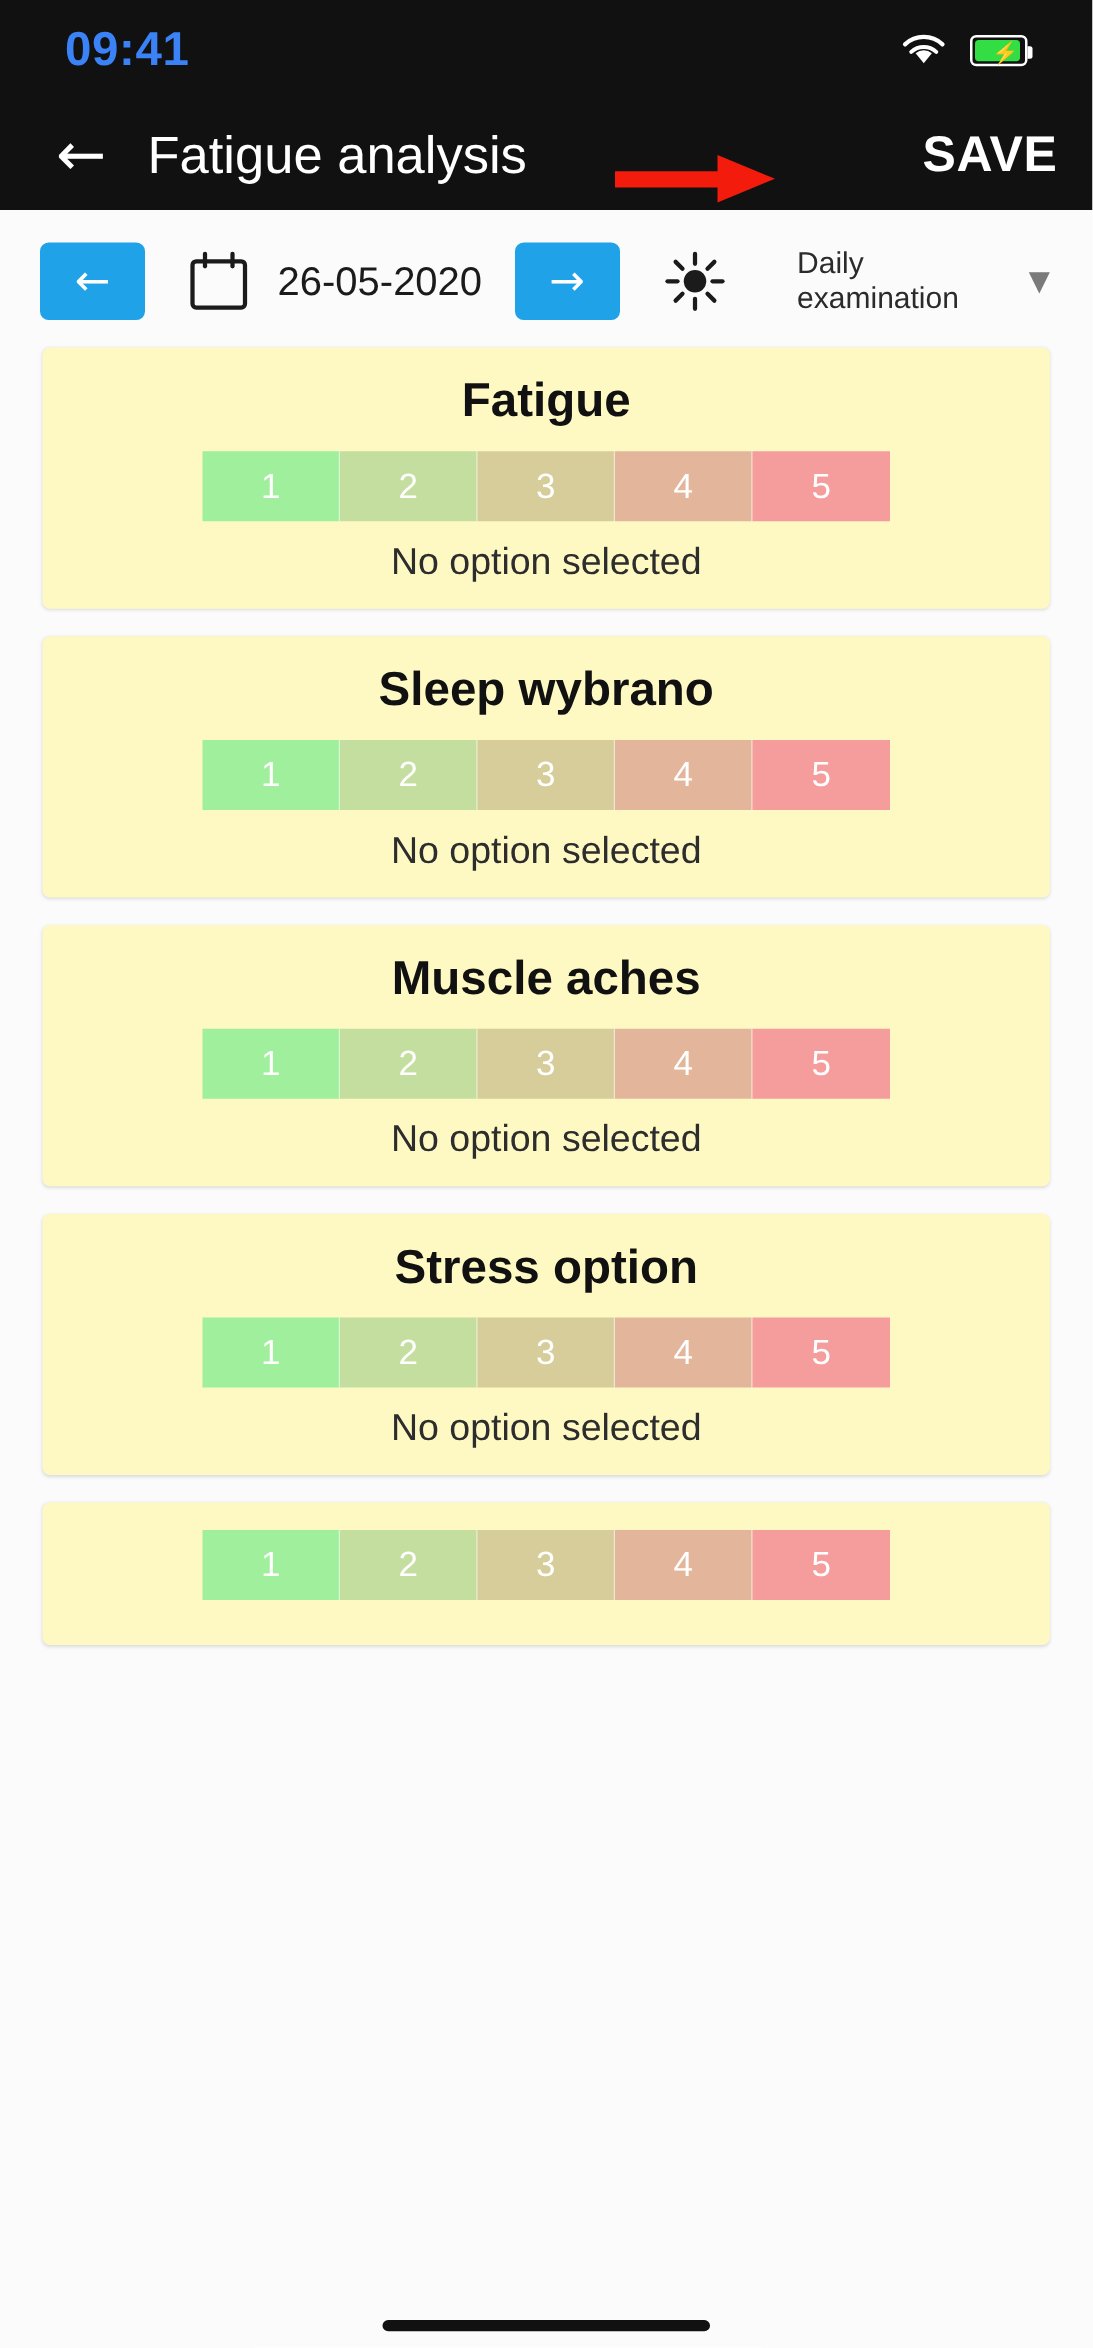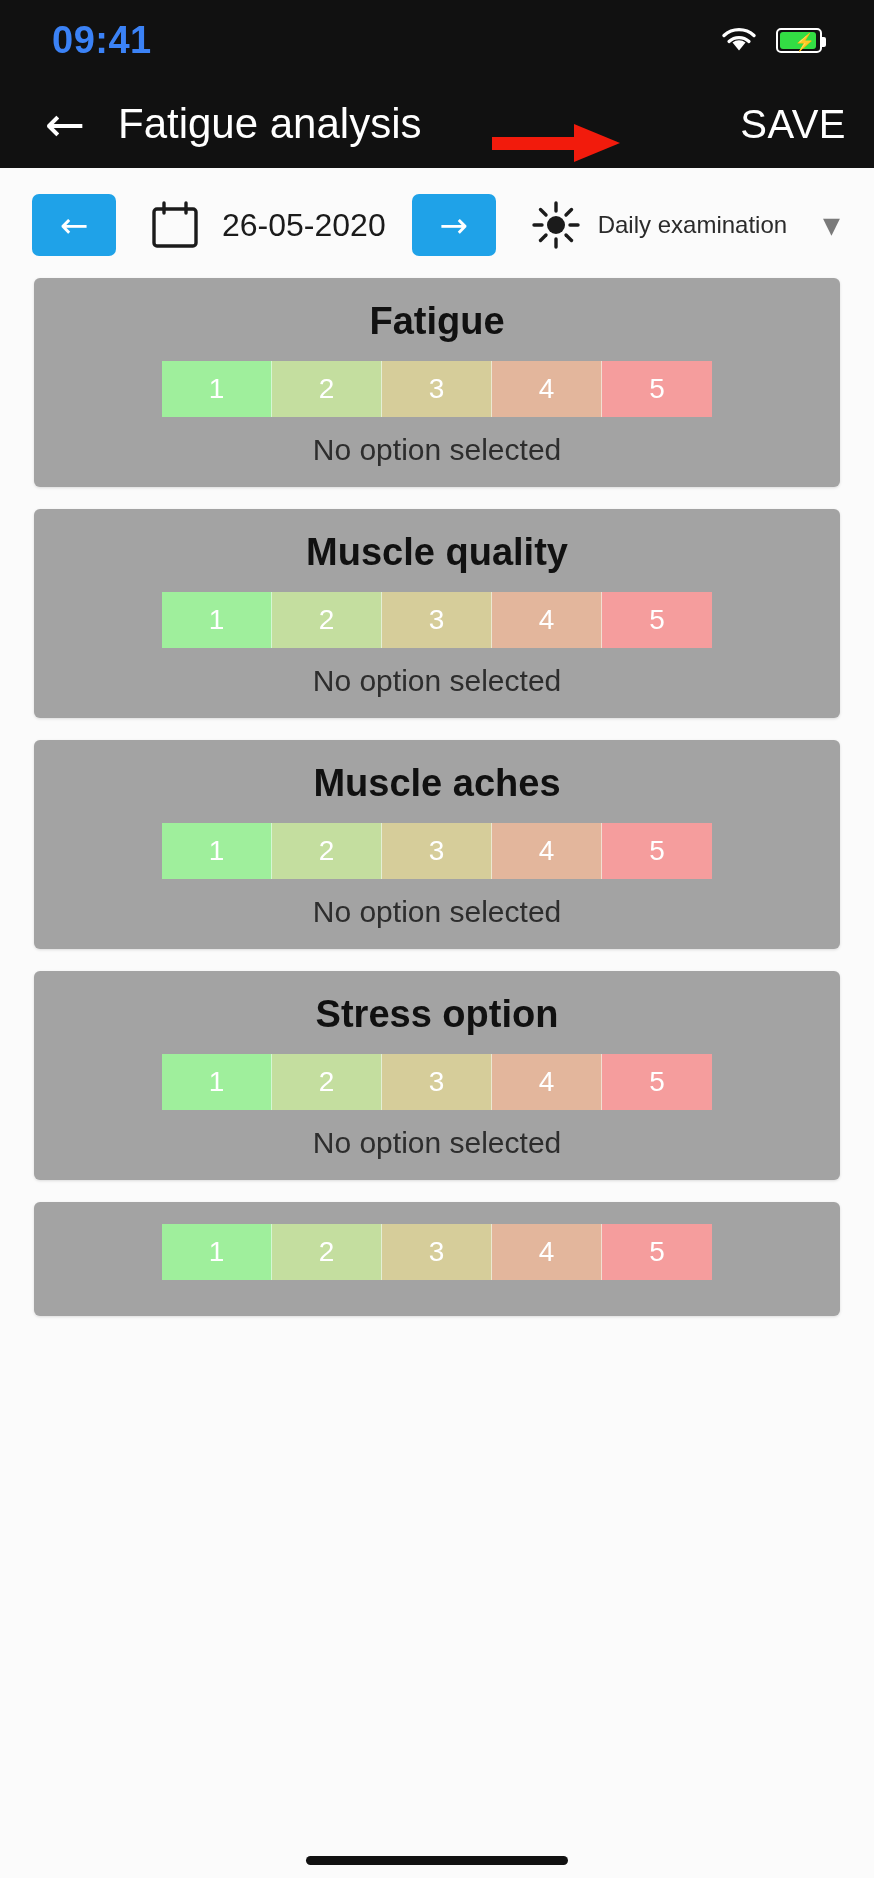--- a/index.html
+++ b/index.html
@@ -96,21 +96,21 @@
   .appbar-title {
     color: #ffffff;
     font-size: 42px;
     font-weight: normal;
     margin-left: 24px;
     white-space: nowrap;
   }
   .save-btn {
     color: #ffffff;
     font-size: 40px;
-    font-weight: normal;
+    font-weight: bold;
     margin-left: auto;
     letter-spacing: 0.5px;
   }
   
   .annot-arrow {
     position: absolute;
     left: 492px;
     top: 42px;
     width: 128px;
     height: 42px;
@@ -154,40 +154,41 @@
     color: #1b1b1b;
     margin-left: 22px;
     margin-right: 26px;
     white-space: nowrap;
   }
   .mode-wrap {
     display: flex;
     align-items: center;
     margin-left: 34px;
     flex: 1 1 auto;
+    gap: 40px;
   }
   .sun-icon { flex: 0 0 auto; }
   .mode-label {
     font-size: 24px;
     line-height: 28px;
     color: #2b2b2b;
     margin-left: 16px;
     max-width: 190px;
   }
   .caret {
     margin-left: auto;
     margin-right: 12px;
     color: #7a7a7a;
     font-size: 22px;
     font-family: "DejaVu Sans", sans-serif;
   }
 
   
   .card {
-    background: #a3a3a3;
+    background: #fef9c3;
     margin: 0 34px 22px 34px;
     border-radius: 6px;
     box-shadow: 0 1px 3px rgba(0,0,0,0.13);
     padding: 22px 0 20px 0;
     text-align: center;
   }
   .card-title {
     font-size: 38px;
     font-weight: bold;
     color: #111111;
@@ -302,21 +303,21 @@
           <div class="scale">
             <div class="scale-opt" style="background: rgb(159, 239, 156);">1</div>
             <div class="scale-opt" style="background: rgb(196, 222, 159);">2</div>
             <div class="scale-opt" style="background: rgb(214, 205, 154);">3</div>
             <div class="scale-opt" style="background: rgb(227, 182, 156);">4</div>
             <div class="scale-opt" style="background: rgb(245, 157, 157);">5</div>
           </div>
           <div class="card-status">No option selected</div>
         </div>
         <div class="card">
-          <div class="card-title">Muscle quality</div>
+          <div class="card-title">Sleep wybrano</div>
           <div class="scale">
             <div class="scale-opt" style="background: rgb(159, 239, 156);">1</div>
             <div class="scale-opt" style="background: rgb(196, 222, 159);">2</div>
             <div class="scale-opt" style="background: rgb(214, 205, 154);">3</div>
             <div class="scale-opt" style="background: rgb(227, 182, 156);">4</div>
             <div class="scale-opt" style="background: rgb(245, 157, 157);">5</div>
           </div>
           <div class="card-status">No option selected</div>
         </div>
         <div class="card">

